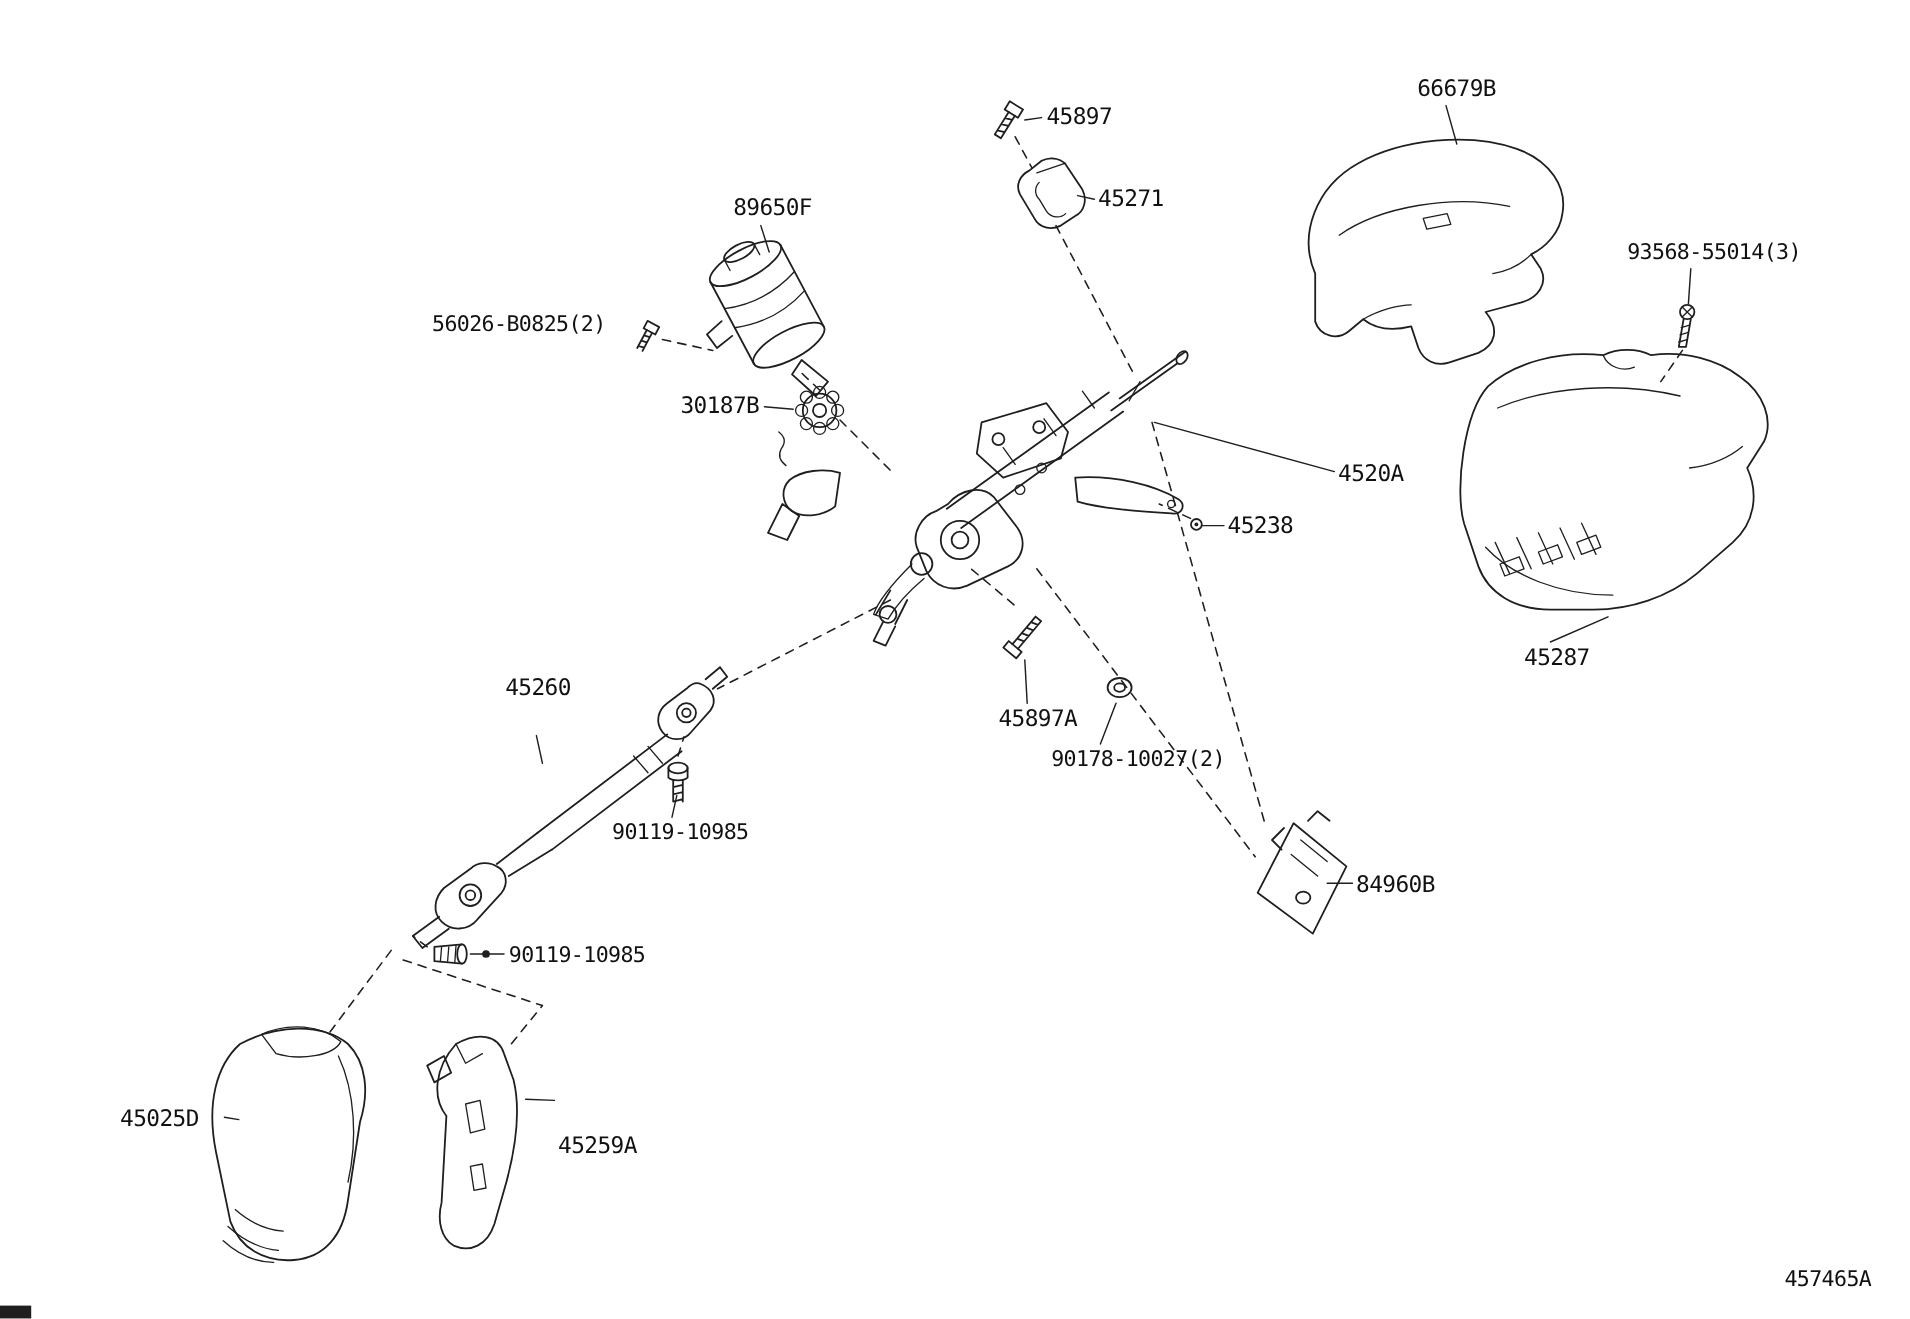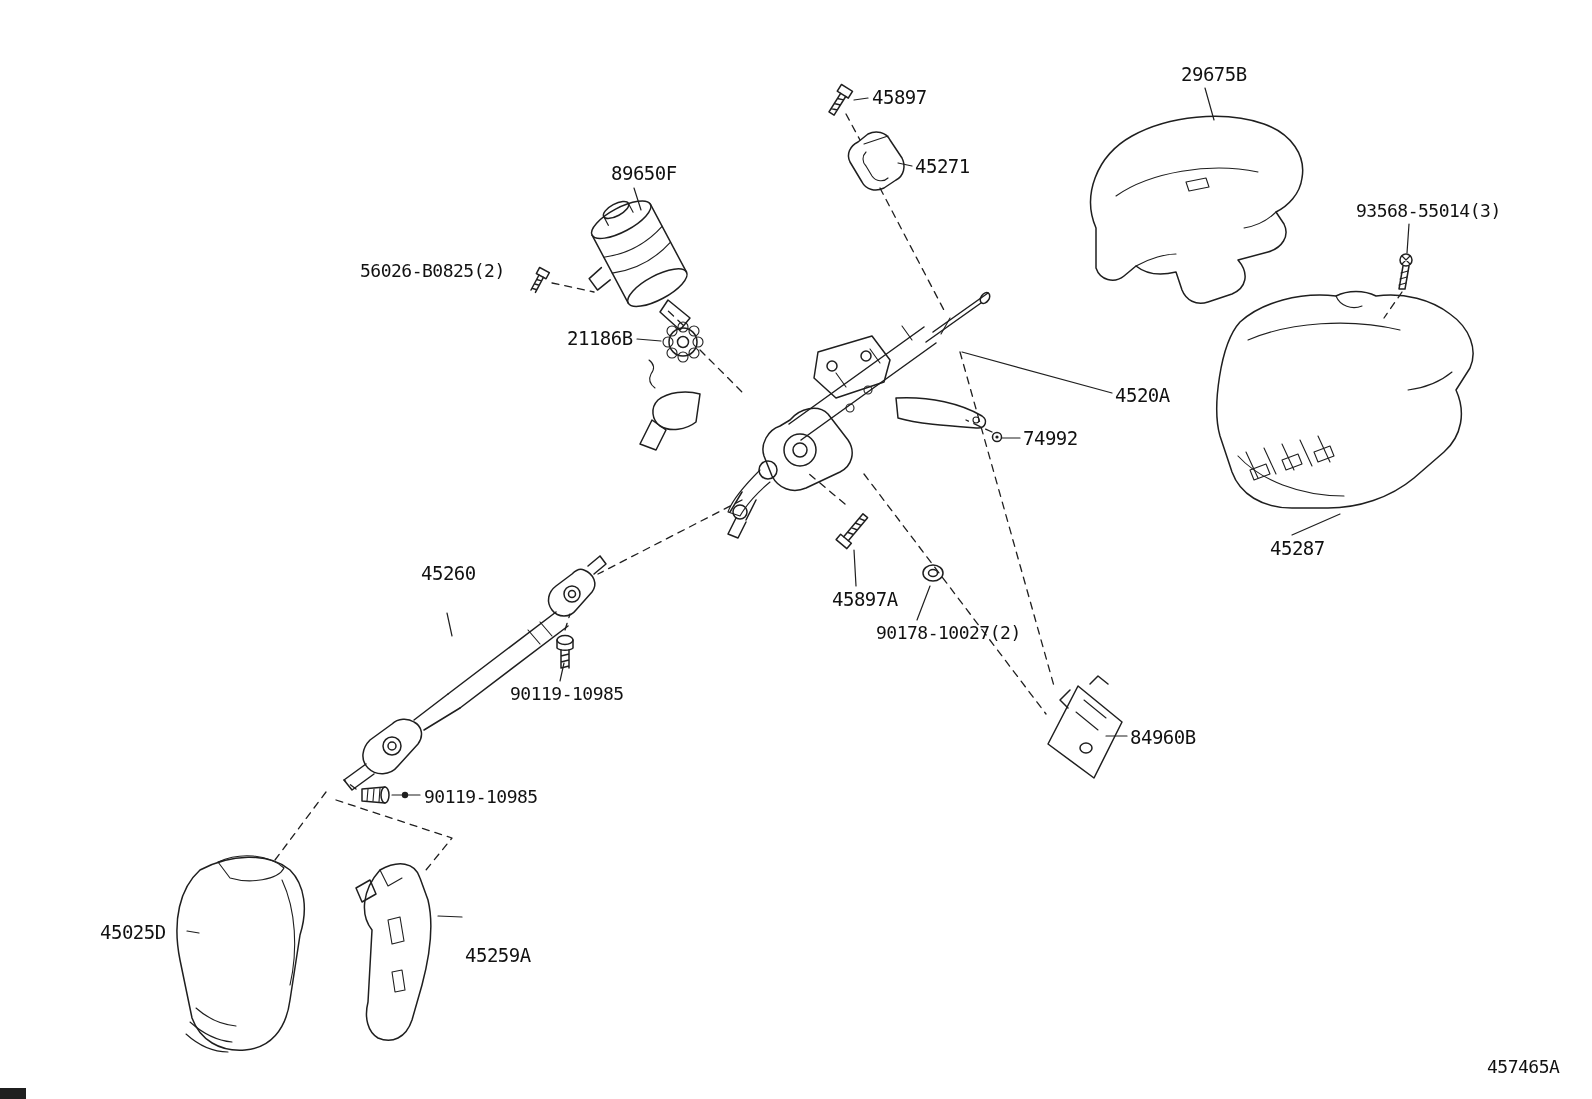--- a/index.html
+++ b/index.html
@@ -224,27 +224,27 @@
       <path class="thin" d="M388,920 l12,-3 l4,24 l-12,3 z"></path>
       <path class="thin" d="M392,972 l10,-2 l3,20 l-10,2 z"></path>
       <path class="thin" d="M380,870 L388,886 L402,878"></path>
     </g>
 
     <rect class="fill" x="0" y="1088" width="26" height="11"></rect>
   </svg>
 
   <div class="lbl" style="left:872px;top:86px">45897</div>
   <div class="lbl" style="left:915px;top:155px">45271</div>
-  <div class="lbl" style="left:1181px;top:63px">29675B</div>
+  <div class="lbl" style="left:1181px;top:63px">66679B</div>
   <div class="lbl small" style="left:1356px;top:200px">93568-55014(3)</div>
   <div class="lbl" style="left:611px;top:162px">89650F</div>
   <div class="lbl small" style="left:360px;top:260px">56026-B0825(2)</div>
-  <div class="lbl" style="left:567px;top:327px">21186B</div>
+  <div class="lbl" style="left:567px;top:327px">30187B</div>
   <div class="lbl" style="left:1115px;top:384px">4520A</div>
-  <div class="lbl" style="left:1023px;top:427px">74992</div>
+  <div class="lbl" style="left:1023px;top:427px">45238</div>
   <div class="lbl" style="left:1270px;top:537px">45287</div>
   <div class="lbl" style="left:421px;top:562px">45260</div>
   <div class="lbl" style="left:832px;top:588px">45897A</div>
   <div class="lbl small" style="left:876px;top:622px">90178-10027(2)</div>
   <div class="lbl small" style="left:510px;top:683px">90119-10985</div>
   <div class="lbl" style="left:1130px;top:726px">84960B</div>
   <div class="lbl small" style="left:424px;top:786px">90119-10985</div>
   <div class="lbl" style="left:100px;top:921px">45025D</div>
   <div class="lbl" style="left:465px;top:944px">45259A</div>
 

